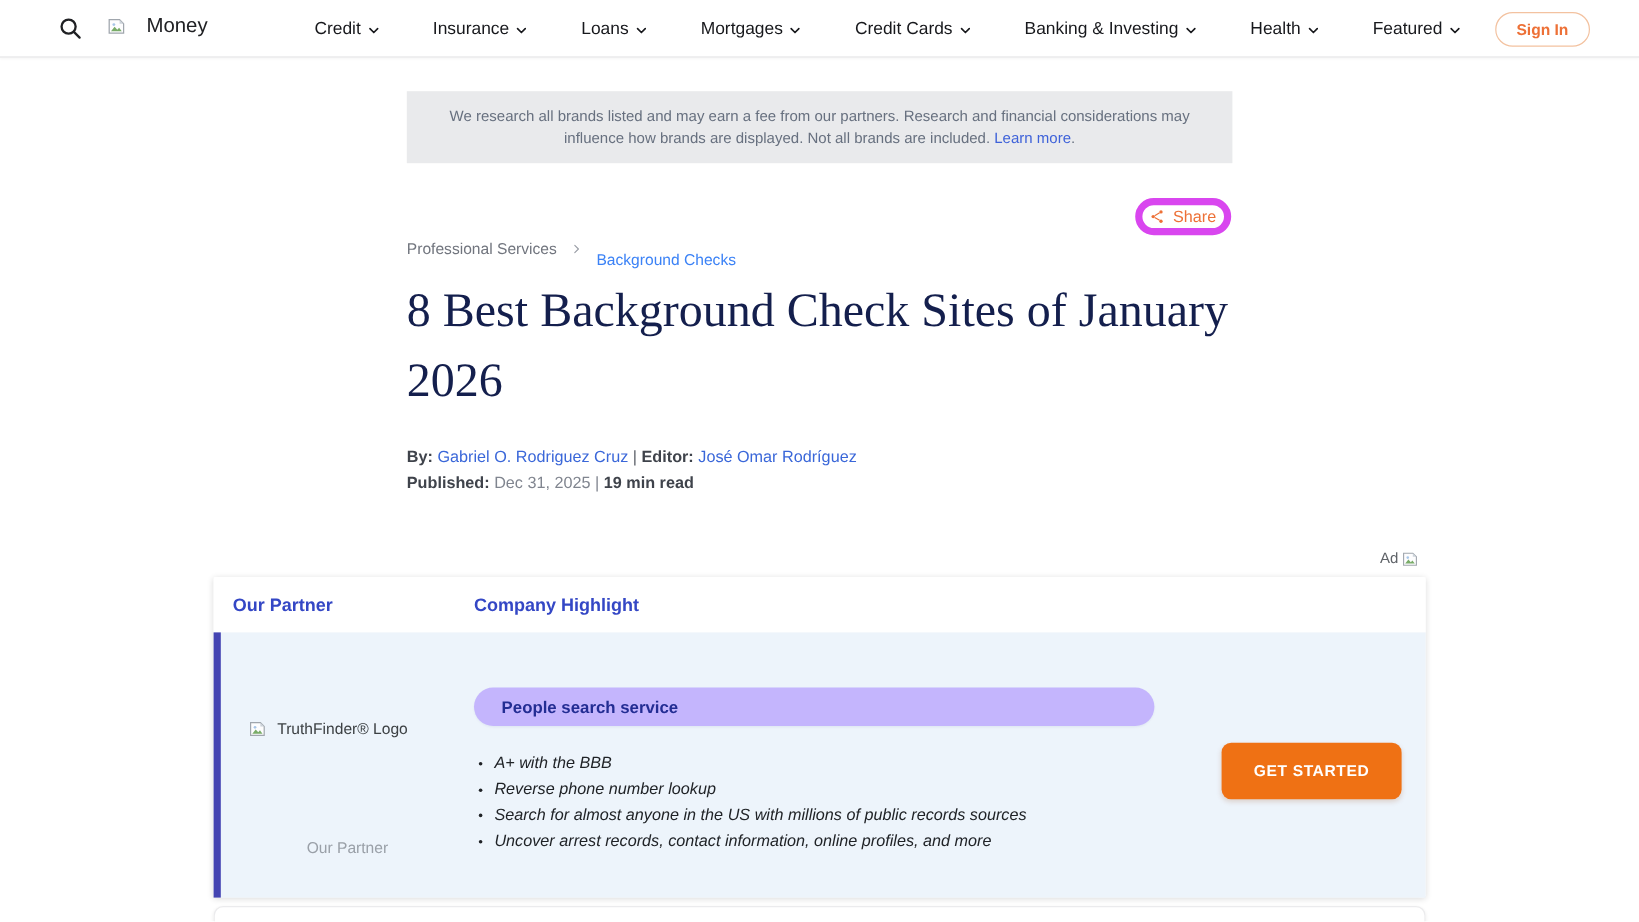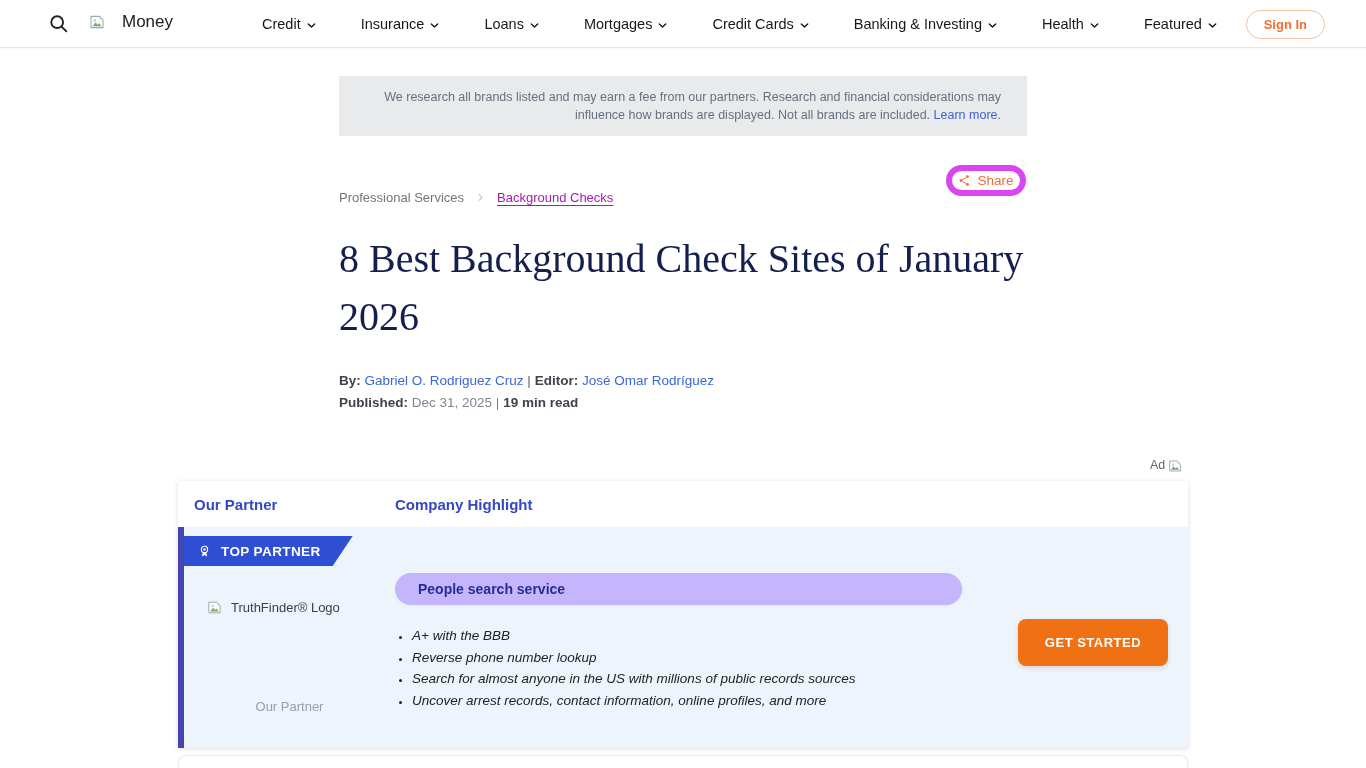--- a/index.html
+++ b/index.html
@@ -16,29 +16,29 @@
   .logo svg { width:18px; height:18px; }
   .main-nav { position:absolute; left:262px; top:0; height:48px; display:flex; align-items:center; gap:44px; }
   .nav-item { display:flex; align-items:center; gap:5px; font-size:14.5px; color:#17181c; font-weight:500; cursor:pointer; white-space:nowrap; }
   .nav-item svg { width:11px; height:11px; margin-top:2px; }
   .signin-btn { position:absolute; right:41px; top:10px; height:29px; padding:0 17px; background:#fff;
     border:1px solid #f3c2a0; border-radius:15px; color:#ed7036; font-size:13px; font-weight:700;
     font-family:"Liberation Sans", sans-serif; cursor:pointer; }
 
   
   .disclaimer { position:absolute; left:339px; top:76px; width:688px; height:60px; background:#e9eaec;
-    display:flex; align-items:center; justify-content:center; text-align:right; padding:0 26px; }
+    display:flex; align-items:center; justify-content:center; text-align:center; padding:0 26px; }
   .disclaimer p { font-size:12.5px; line-height:18px; color:#67707f; }
   .disclaimer a { color:#3e62d9; text-decoration:none; cursor:pointer; }
 
   
   .breadcrumb { position:absolute; left:339px; top:190px; display:flex; align-items:center; gap:12px; font-size:13px; }
   .crumb-parent { color:#71757e; cursor:pointer; }
   .crumb-sep svg { width:9px; height:9px; display:block; }
-  .crumb-current { color:#a21caf; text-decoration:underline; text-underline-offset:3px; cursor:pointer; }
+  .crumb-current { color:#3b82f6; text-underline-offset:3px; cursor:pointer;margin-top:19px; }
   .share-btn { position:absolute; left:946px; top:165px; width:80px; height:31px; background:#fff;
     border:6px solid #d946ef; border-radius:16px; display:flex; align-items:center; justify-content:center;
     gap:6px; color:#ed7036; font-size:13.5px; cursor:pointer; font-family:"Liberation Sans", sans-serif; }
   .share-btn svg { width:13px; height:13px; }
 
   
   .article-title { position:absolute; left:339px; top:230px; width:700px;
     font-family:"Liberation Serif", serif; font-weight:400; font-size:40px; line-height:58px; color:#141f4d; }
   .byline { position:absolute; left:339px; top:373px; font-size:13.5px; color:#3f434b; font-weight:700; }
   .byline a { color:#3a67d9; font-weight:400; text-decoration:none; cursor:pointer; }
@@ -245,26 +245,20 @@
       </svg>
   </div>
 
   <section class="partner-card">
     <div class="pc-header">
       <div class="pc-h1">Our Partner</div>
       <div class="pc-h2">Company Highlight</div>
     </div>
 
     <div class="pc-body">
-      <div class="top-partner-badge">
-        <svg viewBox="0 0 24 24">
-            <use href="#i-medal"></use>
-          </svg>
-        <span>TOP PARTNER</span>
-      </div>
 
       <div class="pc-logo">
         <svg viewBox="0 0 24 24">
             <use href="#i-broken"></use>
           </svg>
         <span>TruthFinder® Logo</span>
       </div>
 
       <div class="pc-caption">Our Partner</div>
 

